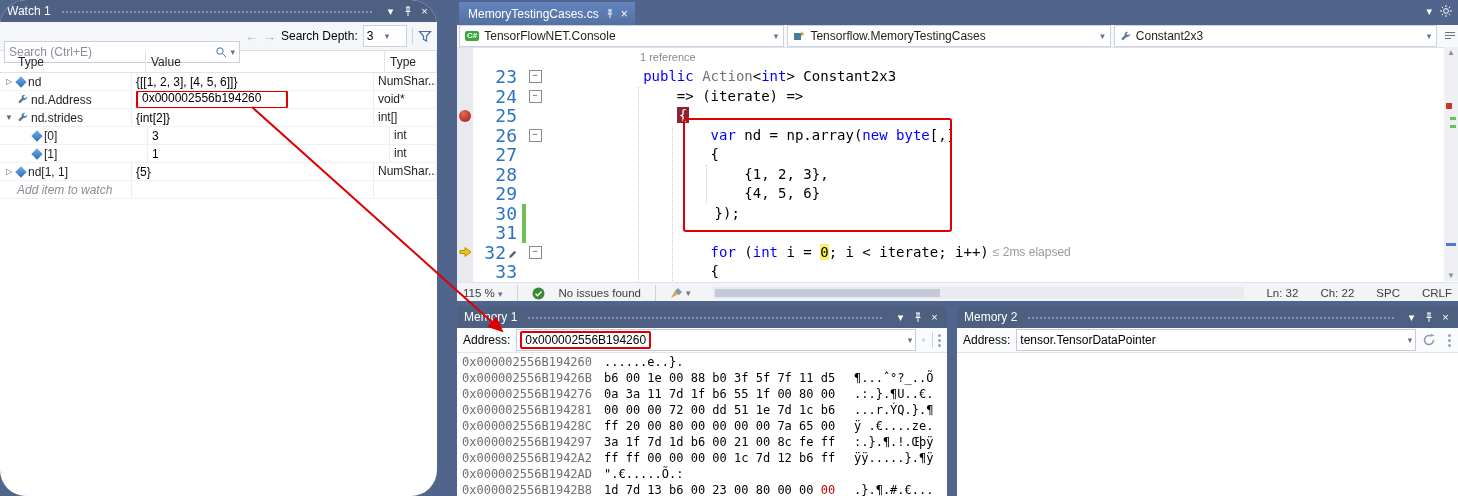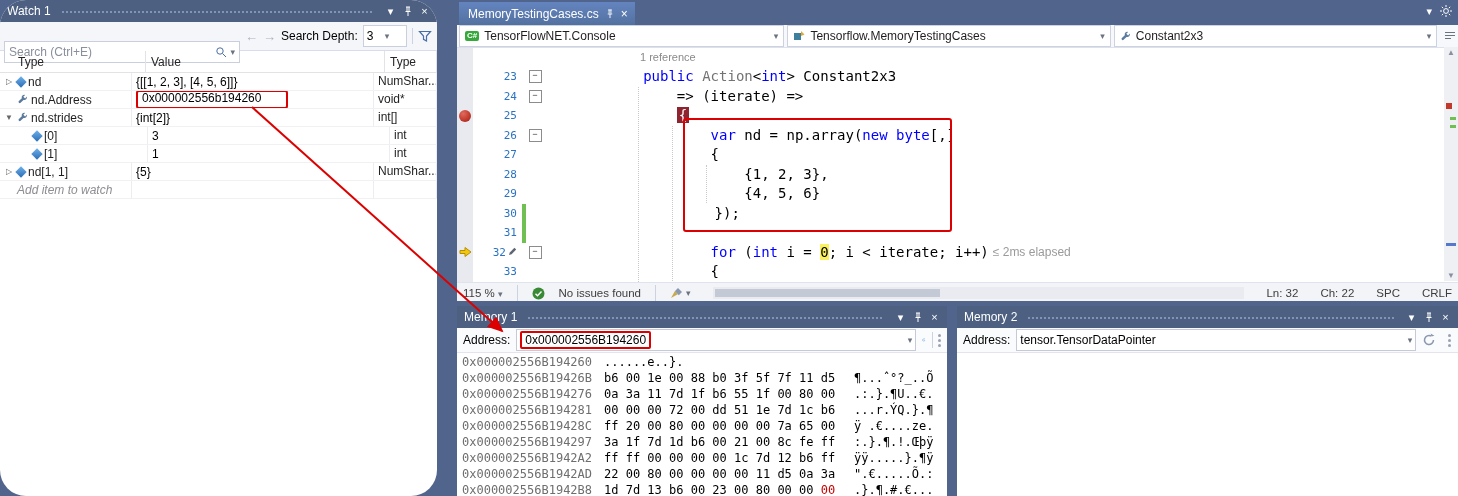--- a/index.html
+++ b/index.html
@@ -45,21 +45,21 @@
   .combo .lbl{flex:1;white-space:nowrap;overflow:hidden;}
   .combo .dd{color:#6b7280;font-size:9px;}
   .c1{width:320px;} .c2{width:318px;} .c3{width:318px;}
   .cs-badge{background:#37a93c;color:#fff;font-size:8px;font-weight:bold;padding:1px 2px;border-radius:2px;line-height:1;}
   .codearea{position:relative;height:234px;background:#fff;overflow:hidden;flex:0 0 auto;}
   .codearea::before{content:"";position:absolute;left:0;top:0;bottom:0;width:16px;background:#e9eaf0;}
   #code-lines{position:absolute;left:0;top:19px;right:0;}
   .cline{display:flex;height:19.5px;align-items:center;}
   .glyph{width:16px;flex:0 0 auto;display:flex;align-items:center;justify-content:center;z-index:2;}
   .bpdot{width:12px;height:12px;border-radius:50%;background:radial-gradient(circle at 35% 30%,#e06a5f,#c0392b 60%,#911f14);display:inline-block;}
-  .lnum{width:44px;flex:0 0 auto;text-align:right;padding-right:5px;color:#2b73c2;font-family:"DejaVu Sans Mono",monospace;font-size:11px;display:inline-flex;justify-content:flex-end;align-items:center;gap:2px;}
+  .lnum{width:44px;flex:0 0 auto;text-align:right;padding-right:5px;color:#2b73c2;font-family:"DejaVu Sans Mono",monospace;font-size:18px;display:inline-flex;justify-content:flex-end;align-items:center;gap:2px;}
   .chg{width:6px;height:100%;flex:0 0 auto;}
   .chg.on{border-left:4px solid #6fbf53;}
   .fold{width:14px;flex:0 0 auto;display:flex;align-items:center;justify-content:center;}
   .foldbox{width:11px;height:11px;border:1px solid #8c8c8c;background:#fff;color:#333;font-size:9px;line-height:9px;text-align:center;display:inline-block;}
   .ctext{white-space:pre;font-family:"DejaVu Sans Mono",monospace;font-size:14px;line-height:19.5px;}
   .tok-p{color:#000;} .tok-k{color:#0000ff;} .tok-t{color:#737373;}
   .tok-hl{background:#f9f25e;color:#000;}
   .tok-bp{background:#8f2431;color:#fff;padding:0 2px;}
   .perftip{color:#9a9a9a;font-size:12px;margin-left:4px;white-space:nowrap;}
   .refhint{position:absolute;left:183px;top:3px;font-size:11px;color:#8a8a8a;}
@@ -425,21 +425,21 @@
         </span>
     </div>
     <div id="mem-rows">
         <div class="mrow"><span class="maddr">0x000002556B194260</span><span class="mascii">......e..}.</span></div>
         <div class="mrow"><span class="maddr">0x000002556B19426B</span><span class="mhex">b6 00 1e 00 88 b0 3f 5f 7f 11 d5</span><span class="mascii">¶...ˆ°?_..Õ</span></div>
         <div class="mrow"><span class="maddr">0x000002556B194276</span><span class="mhex">0a 3a 11 7d 1f b6 55 1f 00 80 00</span><span class="mascii">.:.}.¶U..€.</span></div>
         <div class="mrow"><span class="maddr">0x000002556B194281</span><span class="mhex">00 00 00 72 00 dd 51 1e 7d 1c b6</span><span class="mascii">...r.ÝQ.}.¶</span></div>
         <div class="mrow"><span class="maddr">0x000002556B19428C</span><span class="mhex">ff 20 00 80 00 00 00 00 7a 65 00</span><span class="mascii">ÿ .€....ze.</span></div>
         <div class="mrow"><span class="maddr">0x000002556B194297</span><span class="mhex">3a 1f 7d 1d b6 00 21 00 8c fe ff</span><span class="mascii">:.}.¶.!.Œþÿ</span></div>
         <div class="mrow"><span class="maddr">0x000002556B1942A2</span><span class="mhex">ff ff 00 00 00 00 1c 7d 12 b6 ff</span><span class="mascii">ÿÿ.....}.¶ÿ</span></div>
-        <div class="mrow"><span class="maddr">0x000002556B1942AD</span><span class="mhex">22 00 80 00 00 00 00 11 d5 0a 3a</span><span class="mascii">".€.....Õ.:</span></div>
+        <div class="mrow"><span class="maddr">0x000002556B1942AD</span><span class="mascii">".€.....Õ.:</span></div>
         <div class="mrow"><span class="maddr">0x000002556B1942B8</span><span class="mhex">1d 7d 13 b6 00 23 00 80 00 00 <span class="redbyte">00</span></span><span class="mascii">.}.¶.#.€...</span></div>
       </div>
   </section>
 
   <section class="panel" id="memory2">
     <header class="ptitle">
       <span>Memory 2</span>
       <span class="grip"></span>
       <span class="ticon">▾</span>
       <span class="ticon">

